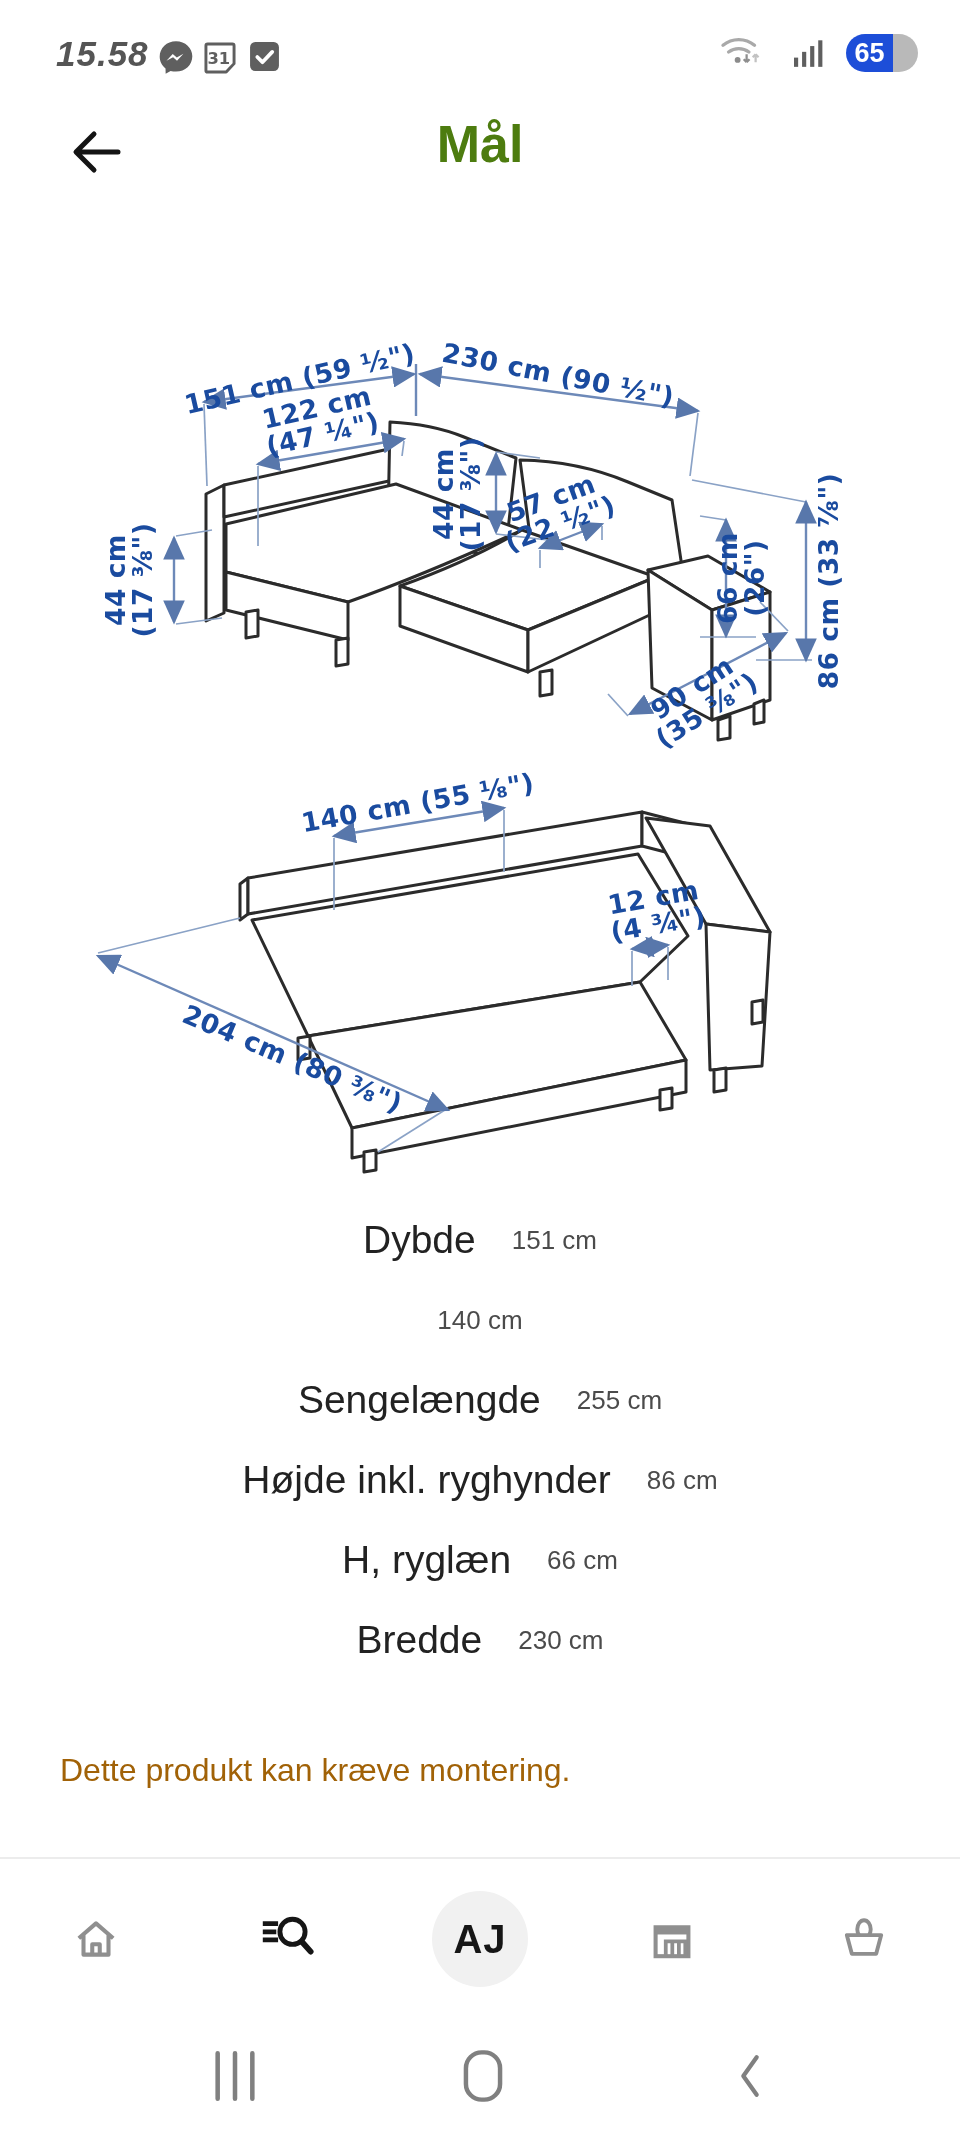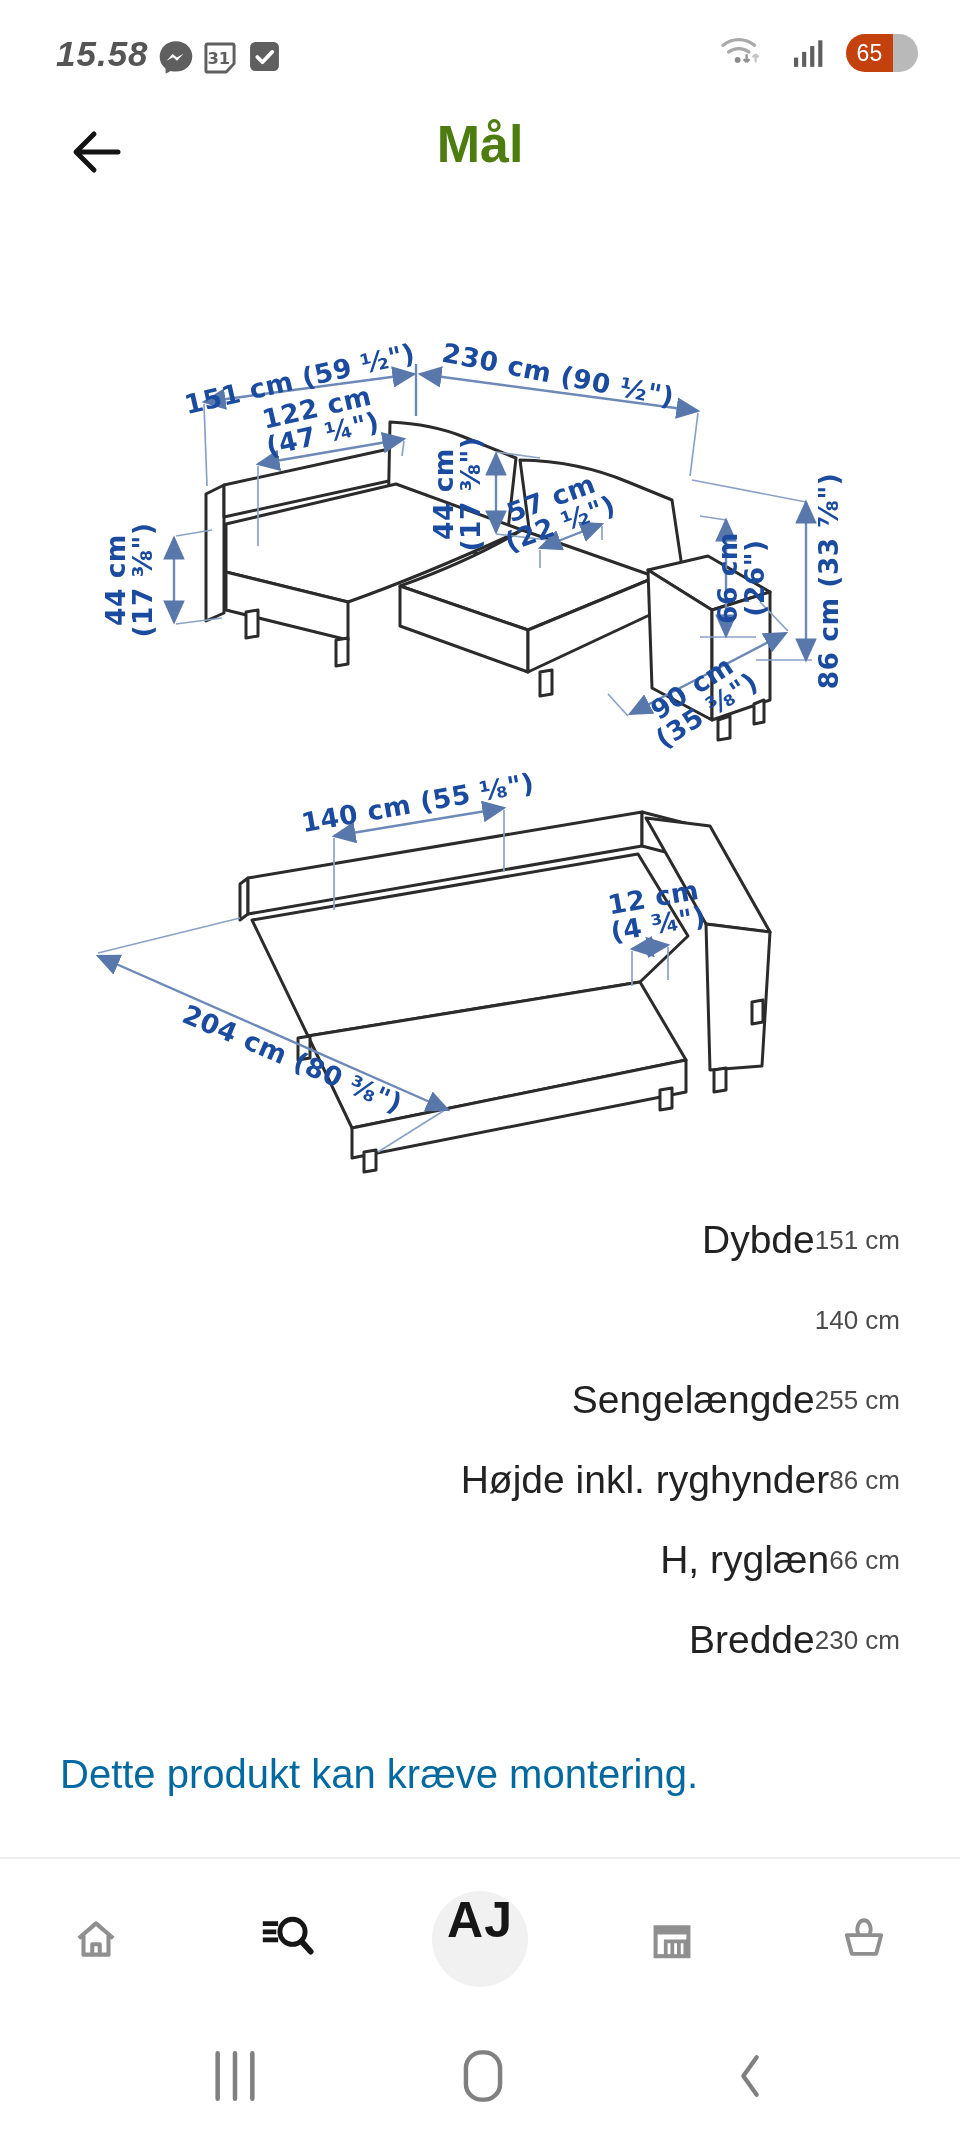--- a/index.html
+++ b/index.html
@@ -5,49 +5,49 @@
   * { margin:0; padding:0; box-sizing:border-box; }
   html,body { width:960px; height:2133px; background:#fff; font-family:"Liberation Sans","DejaVu Sans",sans-serif; position:relative; }
   .abs { position:absolute; }
 
   
   #status-bar { position:absolute; top:0; left:0; width:960px; height:86px; }
   .sb-time { position:absolute; left:56px; top:34px; font-size:35px; font-weight:600; color:#555; letter-spacing:1px;font-style:italic; }
   .sb-icon { position:absolute; top:40px; }
   .sb-right { position:absolute; top:0; right:0; height:86px; }
   .battery { position:absolute; right:42px; top:34px; width:72px; height:38px; border-radius:19px; overflow:hidden; display:flex; }
-  .battery .lvl { width:65%; background:#c2410c; color:#fff; font-size:23px; font-weight:400; display:flex; align-items:center; justify-content:center; }
+  .battery .lvl { width:65%; background:#1d4ed8; color:#fff; font-size:27px; font-weight:700; display:flex; align-items:center; justify-content:center; }
   .battery .rest { flex:1; background:#b9b9b9; }
 
   
   #header { position:absolute; top:96px; left:0; width:960px; height:130px; }
   .page-title { position:absolute; top:18px; left:0; width:100%; text-align:center; font-size:52px; font-weight:700; color:#4d7c0f; }
   .back-btn { position:absolute; left:64px; top:24px; width:64px; height:64px; cursor:pointer; }
 
   
   #diagram1 { position:absolute; top:280px; left:0; }
   #diagram2 { position:absolute; top:760px; left:0; }
   .sofa { stroke:#2b2b2b; stroke-width:3; fill:#fff; stroke-linejoin:round; stroke-linecap:round; }
   .dimline { stroke:#6d89b8; stroke-width:2.4; fill:none; }
   .leader { stroke:#8aa2c6; stroke-width:1.7; fill:none; }
   .dimtext { font-family:"DejaVu Sans",sans-serif; font-size:26.5px; font-weight:700; fill:#1a4b9f; letter-spacing:.5px; }
 
   
   #spec-table { position:absolute; top:1200px; left:60px; width:840px; }
-  .spec-row { height:80px; display:flex; align-items:center; justify-content:flex-end; }
+  .spec-row { height:80px; display:flex; align-items:center; justify-content:center;gap:36px; }
   .spec-label { font-size:39px; color:#222; }
   .spec-value { font-size:26px; color:#4b4b4b; }
 
-  #assembly-note { position:absolute; top:1752px; left:60px; width:840px; font-size:40px; color:#0369a1; }
+  #assembly-note { position:absolute; top:1752px; left:60px; width:840px; font-size:32px; color:#a16207; }
 
   
   #nav-divider { position:absolute; top:1857px; left:0; width:960px; height:2px; background:#ececec; }
   #bottom-nav { position:absolute; top:1859px; left:0; width:960px; height:160px; display:flex; }
   .nav-item { flex:1; display:flex; align-items:center; justify-content:center; cursor:pointer; }
-  .avatar { width:96px; height:96px; border-radius:50%; background:#f1f1f1; display:flex; justify-content:center; font-size:50px; font-weight:800; color:#161616; letter-spacing:1px; }
+  .avatar { width:96px; height:96px; border-radius:50%; background:#f1f1f1; display:flex; align-items:center; justify-content:center; font-size:40px; font-weight:800; color:#161616; letter-spacing:1px; }
 
   
   #android-nav { position:absolute; top:2030px; left:0; width:960px; height:103px; }
   .an-icon { position:absolute; top:18px; cursor:pointer; }
 </style>
 </head>
 <body>
 
 <div id="status-bar">
   <span class="sb-time">15.58</span>

